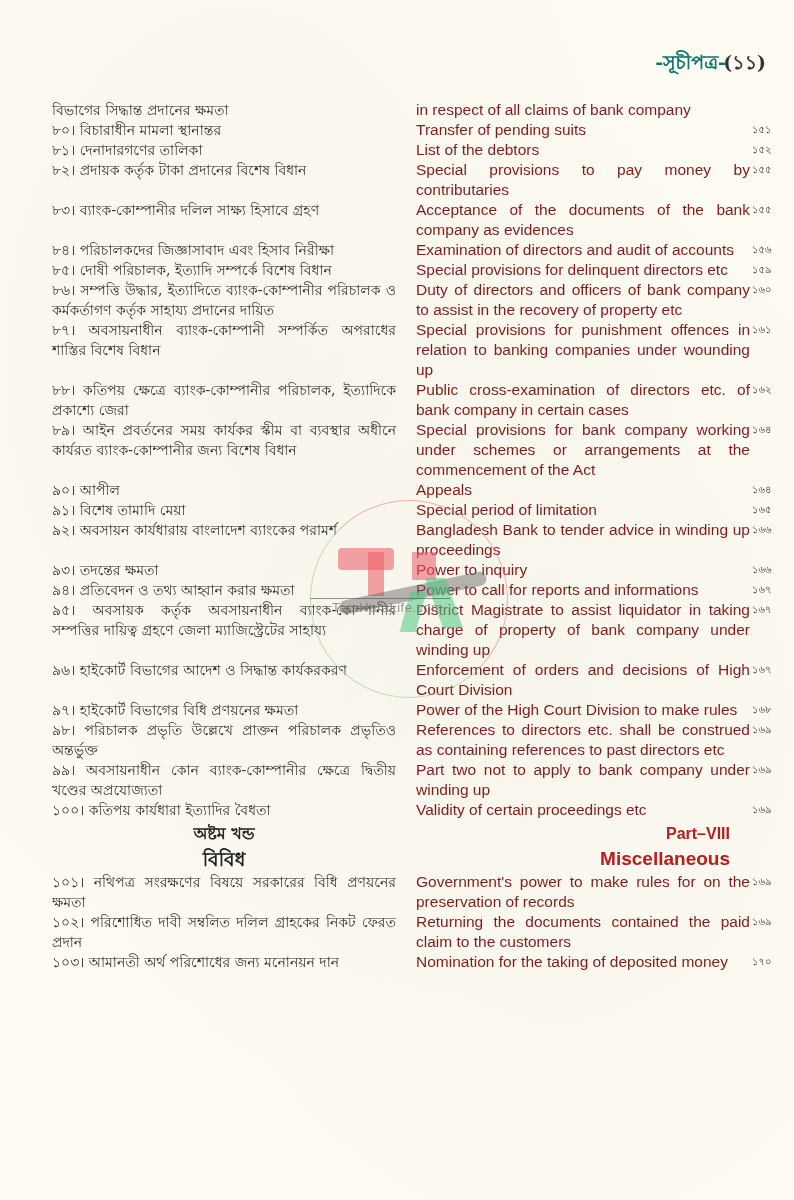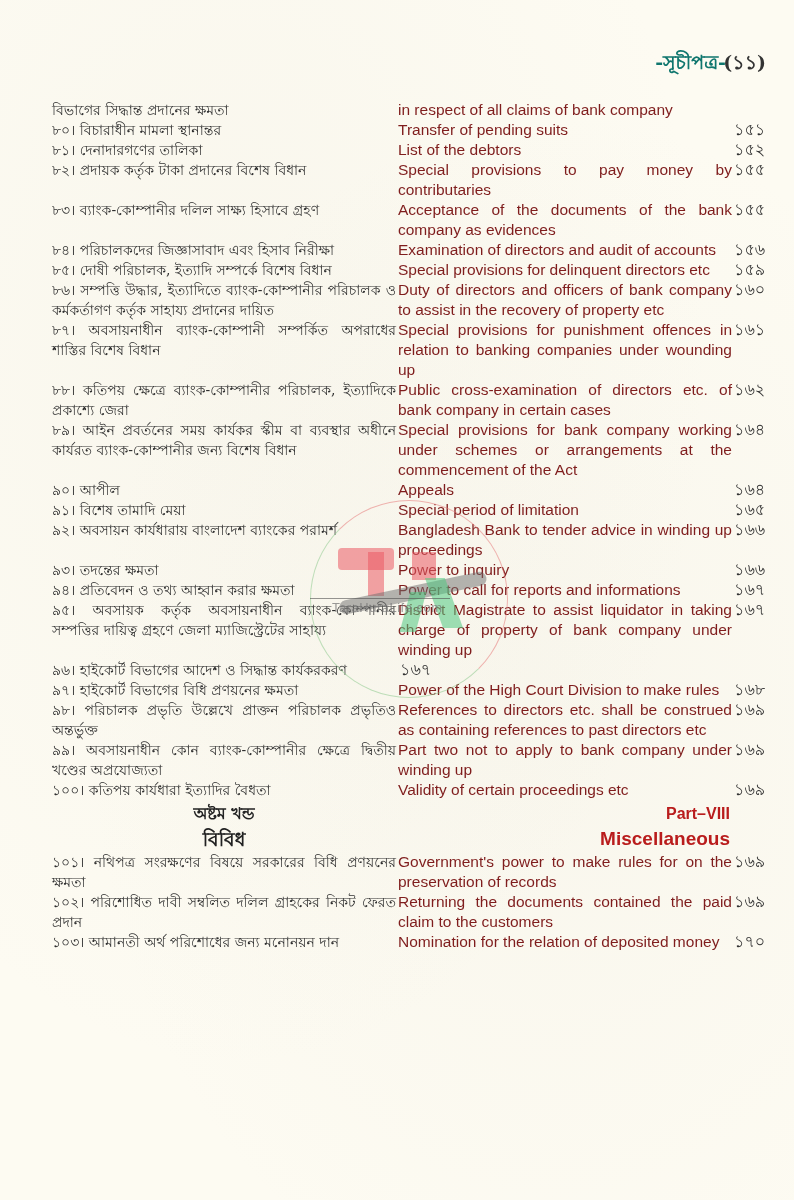--- a/index.html
+++ b/index.html
@@ -32,29 +32,29 @@
     position: absolute; top: 100px; left: 52px; width: 722px;
   }
   .row {
     display: flex; align-items: flex-start;
     font-size: 15.5px; line-height: 20px;
   }
   .bn {
     width: 344px; flex: 0 0 344px;
     font-family: "DejaVu Serif", serif; font-size: 14px; line-height: 20px;
     text-align: justify; text-align-last: left; color: #2f2f2f;
-    padding-right: 2px;
+    padding-right: 20px;
   }
   .en {
     width: 334px; flex: 0 0 334px;
     text-align: justify; text-align-last: left; color: #7f1d1d;
   }
   .pg {
     width: 40px; flex: 0 0 40px; padding-left: 2px;
-    font-family: "DejaVu Serif", serif; font-size: 16px; color: #333;
+    font-family: "DejaVu Serif", serif; font-size: 10px; color: #333;
   }
   .part {
     display: flex; font-weight: bold;
   }
   .part .bn-h {
     width: 344px; text-align: center;
     font-family: "DejaVu Serif", serif; color: #222;
   }
   .part .en-h {
     width: 334px; text-align: right; color: #b91c1c;
@@ -177,20 +177,21 @@
         <div class="en">Power to call for reports and informations</div>
         <div class="pg">১৬৭</div>
       </div>
       <div class="row">
         <div class="bn">৯৫। অবসায়ক কর্তৃক অবসায়নাধীন ব্যাংক-কোম্পানীর সম্পত্তির দায়িত্ব গ্রহণে জেলা ম্যাজিস্ট্রেটের সাহায্য</div>
         <div class="en">District Magistrate to assist liquidator in taking charge of property of bank company under winding up</div>
         <div class="pg">১৬৭</div>
       </div>
       <div class="row">
         <div class="bn">৯৬। হাইকোর্ট বিভাগের আদেশ ও সিদ্ধান্ত কার্যকরকরণ</div>
+        <div class="en">Enforcement of orders and decisions of High Court Division</div>
         <div class="pg">১৬৭</div>
       </div>
       <div class="row">
         <div class="bn">৯৭। হাইকোর্ট বিভাগের বিধি প্রণয়নের ক্ষমতা</div>
         <div class="en">Power of the High Court Division to make rules</div>
         <div class="pg">১৬৮</div>
       </div>
       <div class="row">
         <div class="bn">৯৮। পরিচালক প্রভৃতি উল্লেখে প্রাক্তন পরিচালক প্রভৃতিও অন্তর্ভুক্ত</div>
         <div class="en">References to directors etc. shall be construed as containing references to past directors etc</div>
@@ -223,21 +224,21 @@
         <div class="en">Government's power to make rules for on the preservation of records</div>
         <div class="pg">১৬৯</div>
       </div>
       <div class="row">
         <div class="bn">১০২। পরিশোধিত দাবী সম্বলিত দলিল গ্রাহকের নিকট ফেরত প্রদান</div>
         <div class="en">Returning the documents contained the paid claim to the customers</div>
         <div class="pg">১৬৯</div>
       </div>
       <div class="row">
         <div class="bn">১০৩। আমানতী অর্থ পরিশোধের জন্য মনোনয়ন দান</div>
-        <div class="en">Nomination for the relation of deposited money</div>
+        <div class="en">Nomination for the taking of deposited money</div>
         <div class="pg">১৭০</div>
       </div>
     </div>
 </div>
 
 <div class="watermark">
   <div class="ring"></div>
   <div class="red1"></div>
   <div class="red2"></div>
   <div class="red3"></div>

